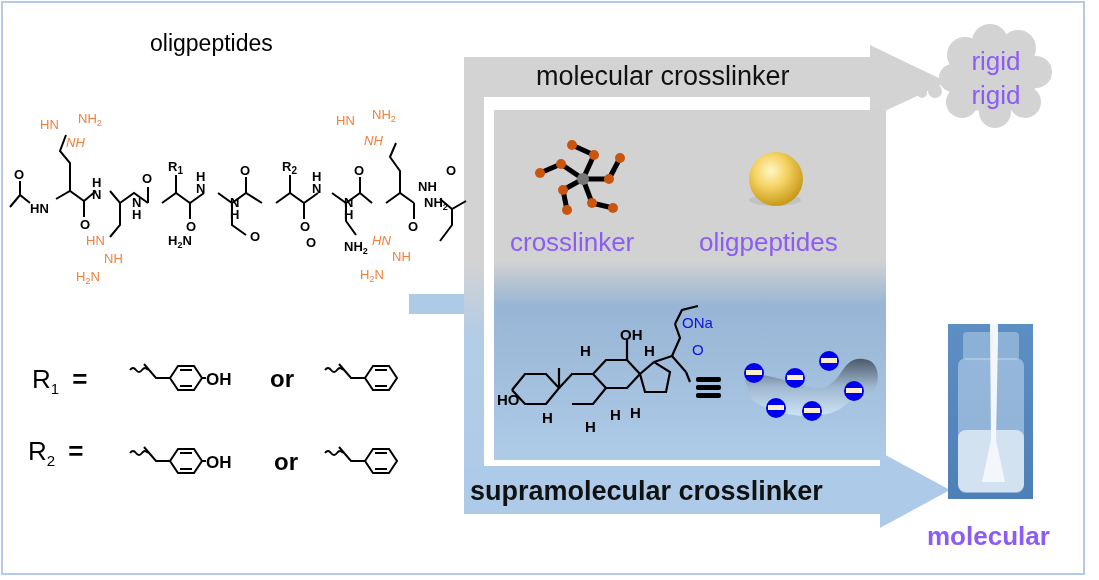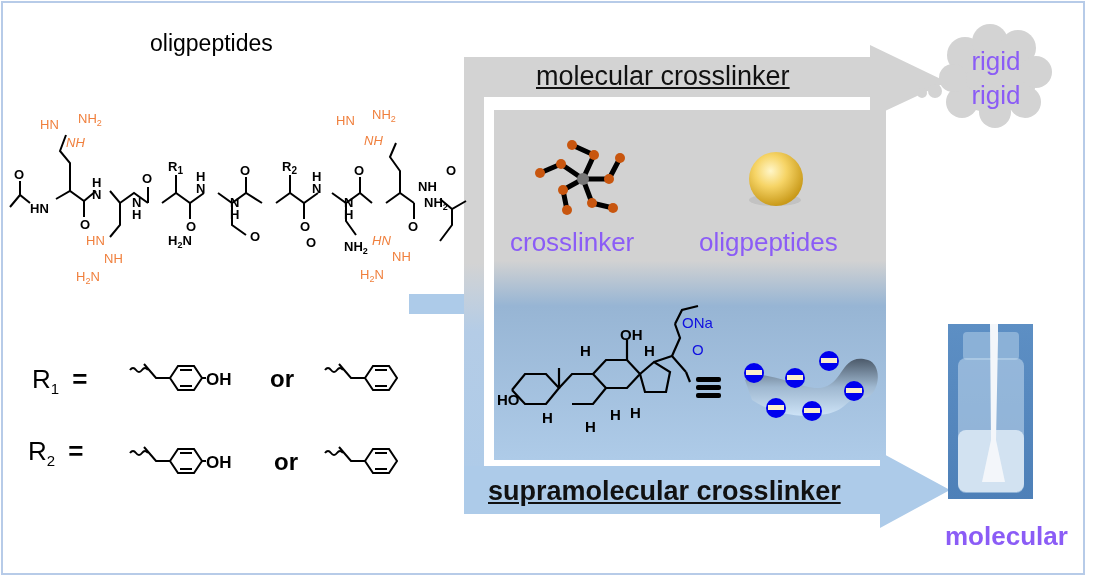--- a/index.html
+++ b/index.html
@@ -2,23 +2,23 @@
 <html><head>
 <meta charset="utf-8">
 <style>
   html, body { margin: 0; padding: 0; background: #ffffff; }
   body { width: 1099px; height: 580px; position: relative; overflow: hidden;
          font-family: "Liberation Sans", sans-serif; }
   .frame { position: absolute; left: 1px; top: 1px; width: 1084px; height: 574px;
            border: 2px solid #b7cbe8; box-sizing: border-box; }
   .abs { position: absolute; }
   .title { left: 150px; top: 30px; font-size: 23px; color: #000; }
-  .band-text { font-size: 27px; color: #111; text-decoration: underline; }
+  .band-text { font-size: 27px; color: #111; }
   .label { font-size: 26px; color: #8b5cf6; }
-  .bold { font-weight: bold; margin-left: 18px; }
+  .bold { font-weight: bold; }
   svg text { font-family: "Liberation Sans", sans-serif; }
 </style>
 </head>
 <body>
 
 <div class="frame"></div>
 
 <div class="abs title">oligpeptides</div>
 
 <svg class="abs" style="left:0;top:0" width="1099" height="580">

